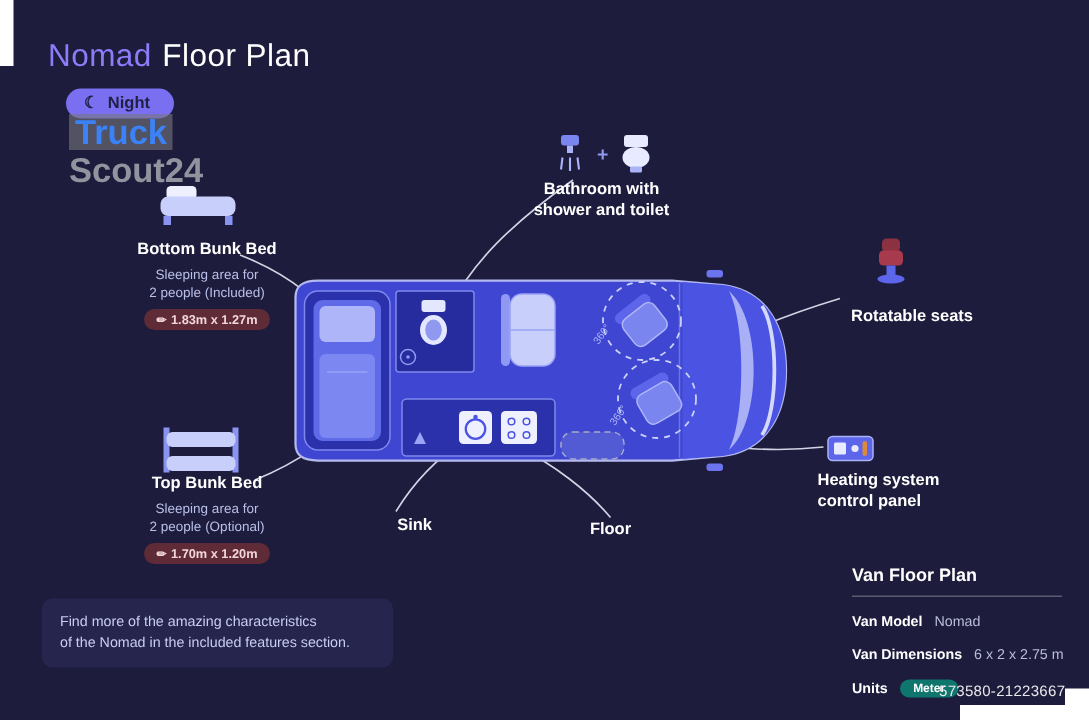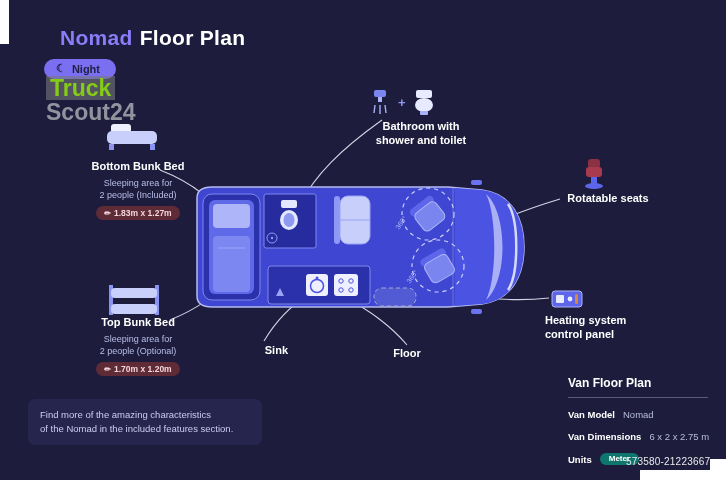--- a/index.html
+++ b/index.html
@@ -5,57 +5,57 @@
   * { margin:0; padding:0; box-sizing:border-box; }
   body { background:#000; font-family:"Liberation Sans", sans-serif; }
   .canvas {
     position:relative; width:726px; height:480px;
     background:#1d1c3c; overflow:hidden;
   }
   svg { display:block; }
   .diagram { position:absolute; left:0; top:0; z-index:1; pointer-events:none; }
 
   
-  .title { position:absolute; left:60px; top:26px; font-size:21px; font-weight:700; color:#fff; letter-spacing:.3px; z-index:2; }
+  .title { position:absolute; left:32px; top:26px; font-size:21px; font-weight:400; color:#fff; letter-spacing:.3px; z-index:2; }
   .title .accent { color:#8b7cf8; margin-right:7px; }
   .night-pill {
     position:absolute; left:44px; top:59px; z-index:2;
     display:inline-flex; align-items:center; gap:6px;
     background:#7a6ff0; color:#201f44; font-size:11px; font-weight:700;
     padding:3px 16px 4px 12px; border-radius:12px; cursor:pointer;
   }
   .night-pill .moon { font-size:11px; }
 
   
   .watermark { position:absolute; left:46px; top:76px; z-index:3; line-height:1.05; }
-  .wm1 { display:inline-block; font-size:23px; font-weight:600; color:#84cc16; background:rgba(118,118,124,.6); padding:0 4px; }
+  .wm1 { display:inline-block; font-size:23px; font-weight:600; color:#3b82f6; background:rgba(118,118,124,.6); padding:0 4px; }
   .wm2 { font-size:23px; font-weight:600; color:rgba(158,161,170,.9); }
 
   
   .callout { position:absolute; z-index:2; color:#fff; text-align:center; }
   .callout .c-title { font-size:11px; font-weight:700; line-height:1.25; }
   .callout .c-desc { font-size:9px; color:#b9bfe8; line-height:1.35; margin-top:3px; }
   .dims-badge {
     display:inline-flex; align-items:center; gap:3px; margin-top:5px;
     background:#5e2b36; color:#f2d6da; font-size:8.5px; font-weight:700;
     padding:2px 8px; border-radius:9px;
   }
   .dims-badge .pencil { font-size:8px; }
 
   .cg-bottom-bunk { left:86px; top:160px; width:104px; }
   .icon-bottom-bunk { position:absolute; left:104px; top:114px; z-index:2; }
   .cg-top-bunk { left:86px; top:316px; width:104px; }
   .icon-top-bunk { position:absolute; left:106px; top:282px; z-index:2; }
 
   .bath-icons { position:absolute; left:368px; top:88px; z-index:2; display:flex; align-items:center; gap:6px; }
   .bath-icons .plus { color:#8f99f0; font-size:13px; font-weight:700; }
-  .cg-bathroom { left:368px; top:120px; width:106px; }
+  .cg-bathroom { left:348px; top:120px; width:106px; }
 
   .icon-seat { position:absolute; left:581px; top:158px; z-index:2; }
-  .cg-seats { left:548px; top:192px; width:120px; }
+  .cg-seats { left:548px; top:205px; width:120px; }
 
   .icon-heating { position:absolute; left:551px; top:288px; z-index:2; }
   .cg-heating { left:545px; top:314px; width:90px; text-align:left; }
 
   .cg-sink { left:238px; top:344px; width:50px;text-align:right; }
   .cg-stove { left:382px; top:347px; width:50px; }
 
   
   .footer-note {
     position:absolute; left:28px; top:399px; width:234px; z-index:2;

